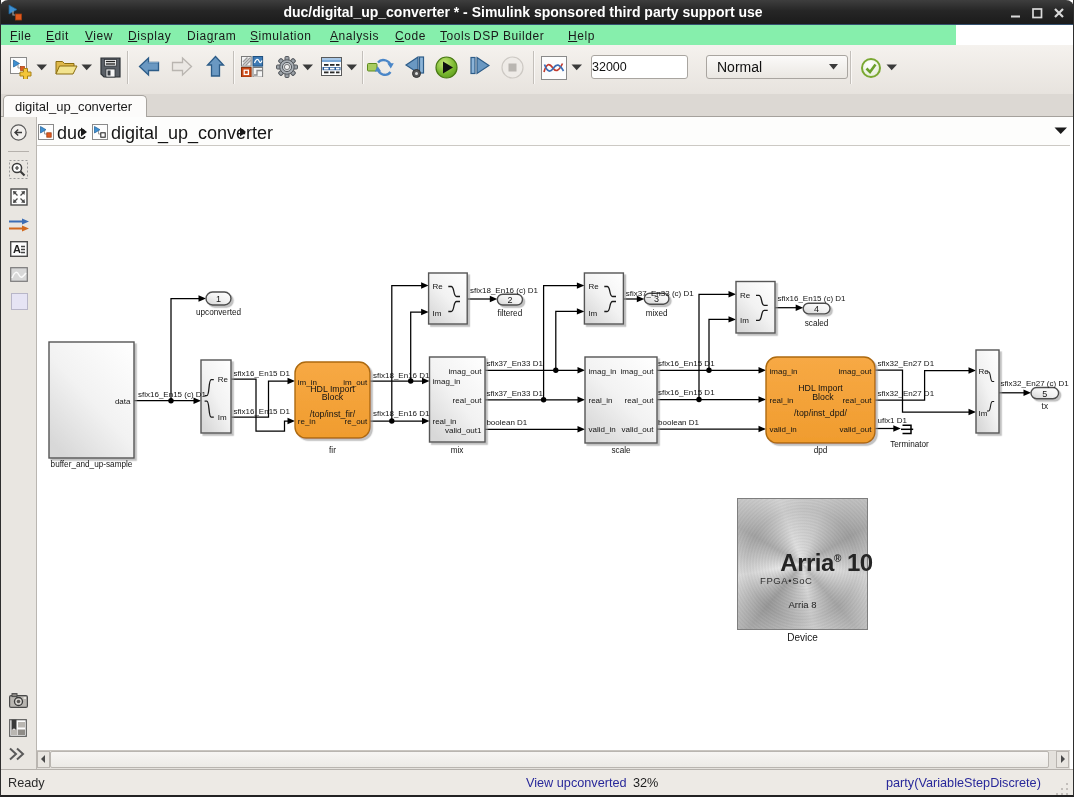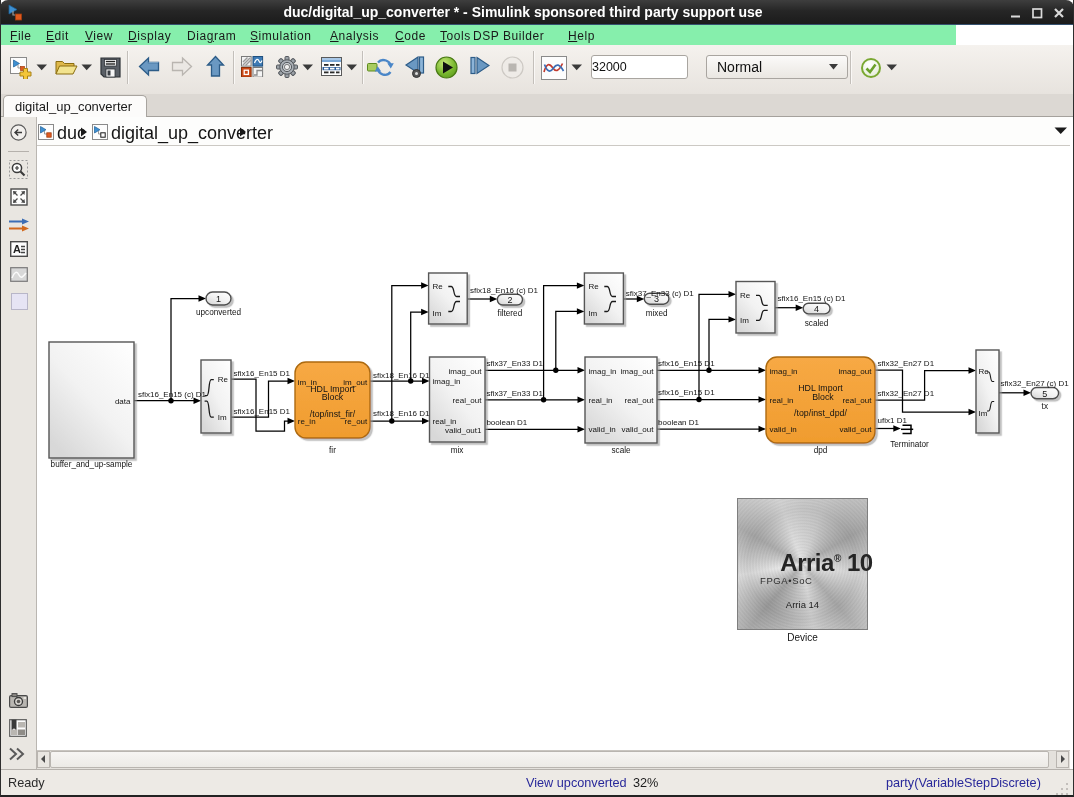--- a/index.html
+++ b/index.html
@@ -584,21 +584,21 @@
   <text x="470" y="292.9">sfix18_En16 (c) D1</text>
   <text x="625.7" y="296.2">sfix37_En33 (c) D1</text>
   <text x="777.5" y="301">sfix16_En15 (c) D1</text>
   <text x="1000.6" y="385.7">sfix32_En27 (c) D1</text>
 </g>
 </svg>
 </div>
 <div class="abs" id="device">
   <div class="a10">Arria<span style="font-size:10px;vertical-align:9px">®</span> 10</div>
   <div class="fpga">FPGA•SoC</div>
-  <div class="small">Arria 14</div>
+  <div class="small">Arria 8</div>
 </div>
 <div class="abs" id="devlabel">Device</div>
 <div class="abs" id="hscroll"></div>
 <div class="abs" id="hthumb"></div>
 <div class="harrow" style="left:37px"><svg width="11" height="15">
       <polygon points="7,3 7,11 3,7" fill="#4a4a4a"></polygon>
     </svg></div>
 <div class="harrow" style="left:1056px"><svg width="11" height="15">
       <polygon points="4,3 4,11 8,7" fill="#4a4a4a"></polygon>
     </svg></div>

